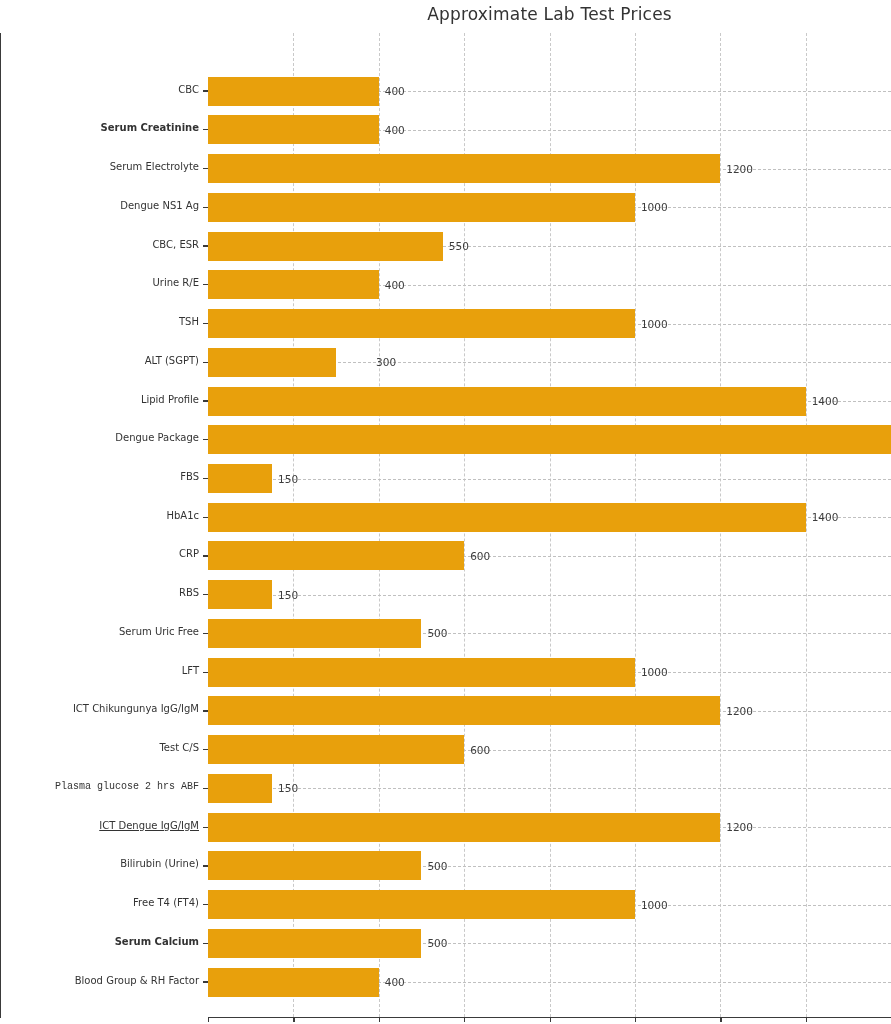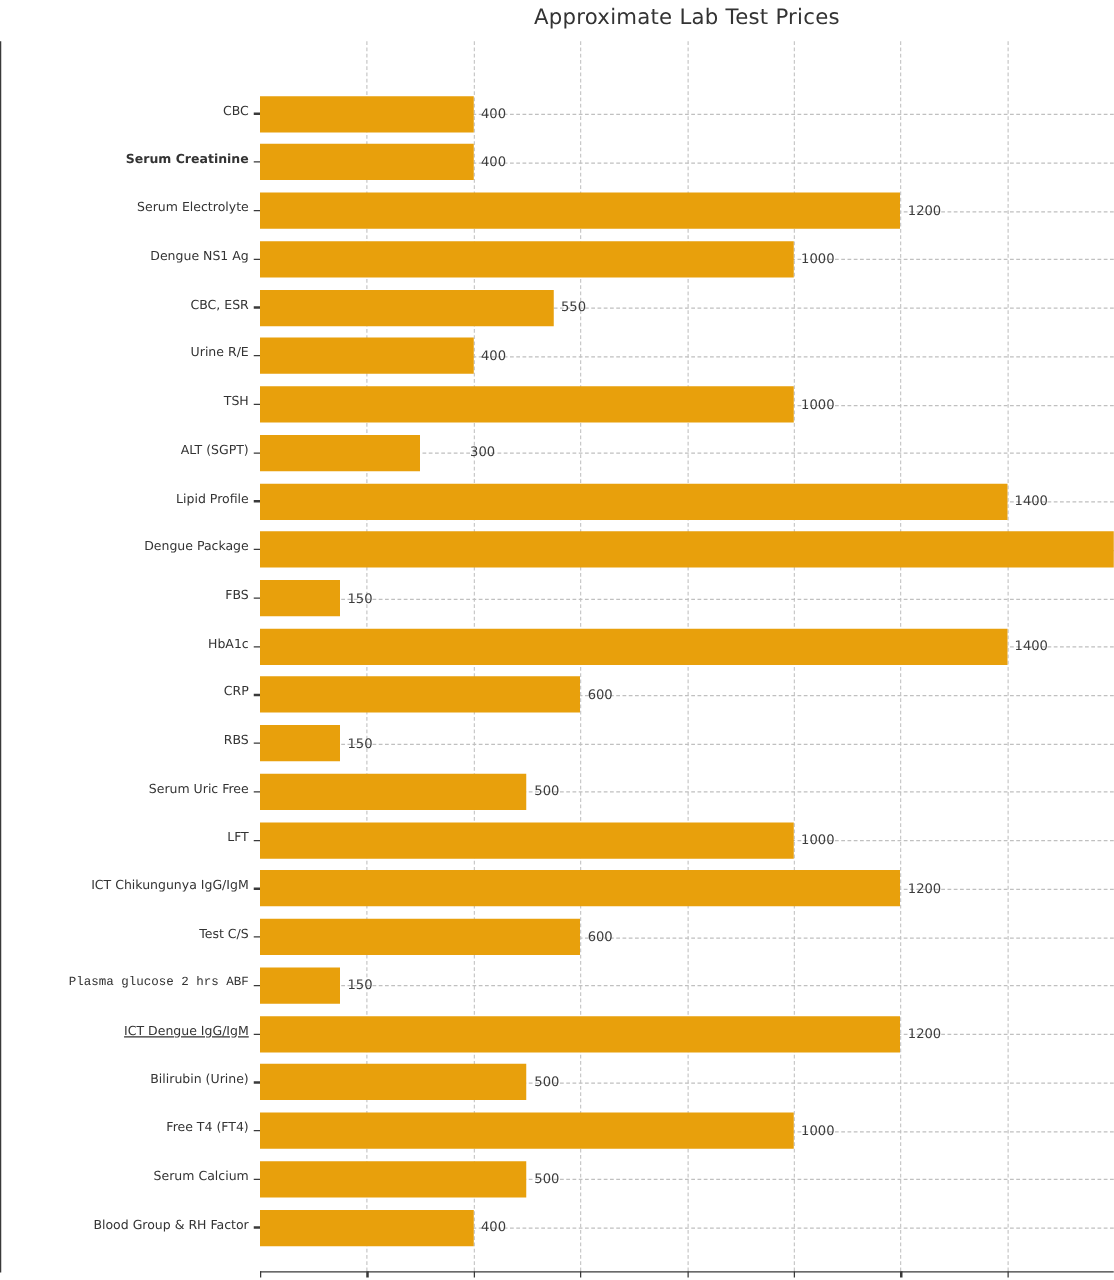--- a/index.html
+++ b/index.html
@@ -262,17 +262,17 @@
       <div class="cat-label-wrap" style="top: 549.492px;">CRP</div>
       <div class="cat-label-wrap" style="top: 588.232px;">RBS</div>
       <div class="cat-label-wrap" style="top: 626.972px;">Serum Uric Free</div>
       <div class="cat-label-wrap" style="top: 665.713px;">LFT</div>
       <div class="cat-label-wrap" style="top: 704.453px;">ICT Chikungunya IgG/IgM</div>
       <div class="cat-label-wrap" style="top: 743.193px;">Test C/S</div>
       <div class="cat-label-wrap" style="top: 781.933px; font-family: Liberation Mono, monospace;">Plasma glucose 2 hrs ABF</div>
       <div class="cat-label-wrap" style="top: 820.673px; text-decoration: underline;">ICT Dengue IgG/IgM</div>
       <div class="cat-label-wrap" style="top: 859.413px;">Bilirubin (Urine)</div>
       <div class="cat-label-wrap" style="top: 898.154px;">Free T4 (FT4)</div>
-      <div class="cat-label-wrap" style="top: 936.894px;">Serum Calcium</div>
+      <div class="cat-label-wrap" style="top: 936.894px; font-weight: bold;">Serum Calcium</div>
       <div class="cat-label-wrap" style="top: 975.634px;">Blood Group &amp; RH Factor</div>
     </div>
 
 </div>
 
 </body></html>

